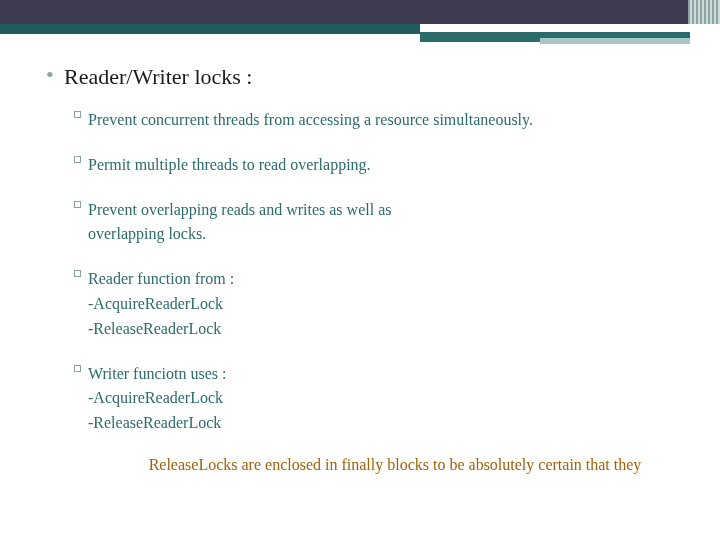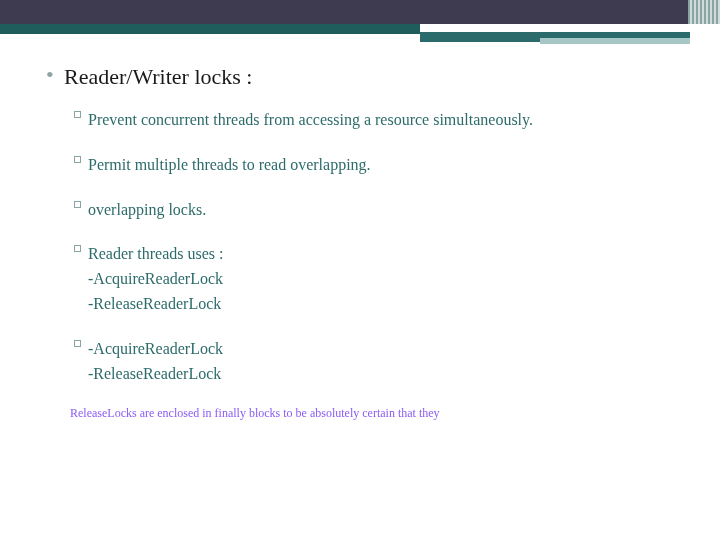--- a/index.html
+++ b/index.html
@@ -90,22 +90,23 @@
     top: 3px;
     width: 5px;
     height: 5px;
     border: 1px solid #8aa3a3;
     background: transparent;
   }
   .lvl2 .line { display: block; }
   .footnote {
     margin-left: 6px;
     margin-top: 6px;
-    font-size: 12px;
-    color: #8b5cf6;
+    font-size: 16px;
+    color: #a16207;
+    text-align: center;
   }
 </style>
 </head>
 <body>
 
 <div class="topbar"></div>
 <div class="accentband">
   <div class="left"></div>
   <div class="rightdark"></div>
   <div class="rightlight"></div>
@@ -116,28 +117,30 @@
 
   <div class="lvl2">
     <span class="line">Prevent concurrent threads from accessing a resource simultaneously.</span>
   </div>
 
   <div class="lvl2">
     <span class="line">Permit multiple threads to read overlapping.</span>
   </div>
 
   <div class="lvl2">
+    <span class="line">Prevent overlapping reads and writes as well as</span>
     <span class="line">overlapping locks.</span>
   </div>
 
   <div class="lvl2">
-    <span class="line">Reader threads uses  :</span>
+    <span class="line">Reader function from  :</span>
     <span class="line">-AcquireReaderLock</span>
     <span class="line">-ReleaseReaderLock</span>
   </div>
 
   <div class="lvl2">
+    <span class="line">Writer funciotn uses :</span>
     <span class="line">-AcquireReaderLock</span>
     <span class="line">-ReleaseReaderLock</span>
   </div>
 
   <div class="footnote">ReleaseLocks  are enclosed in finally  blocks to be absolutely certain that they</div>
 </div>
 
 </body></html>

